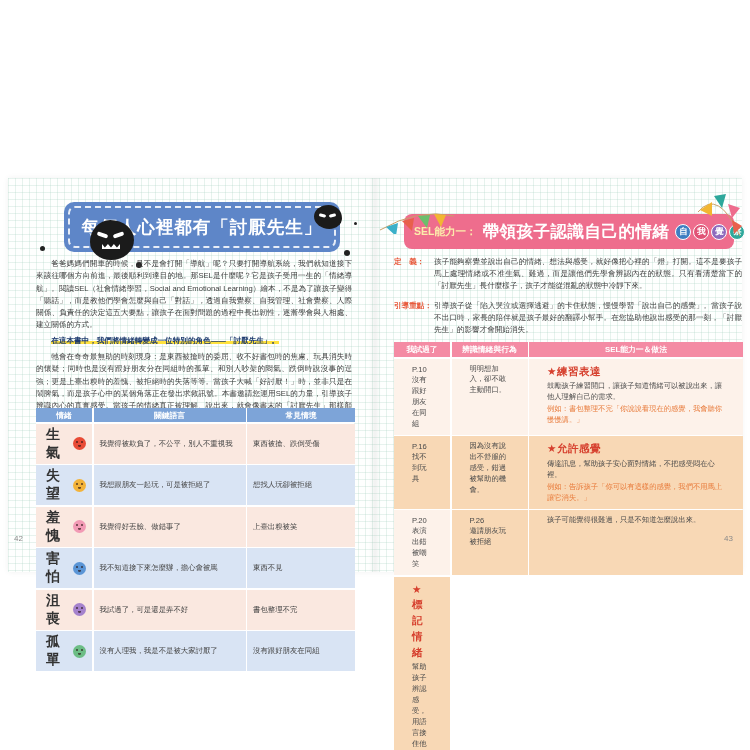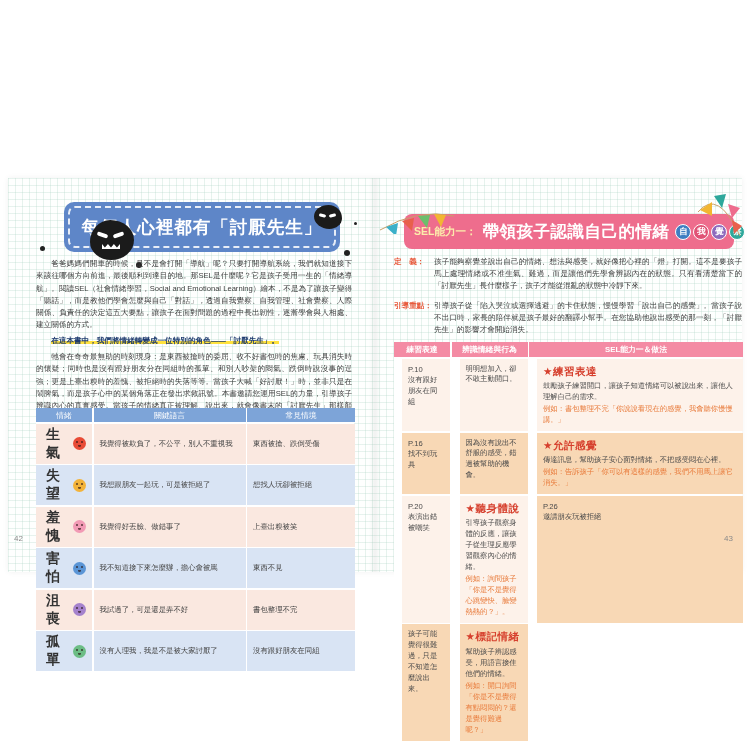--- a/index.html
+++ b/index.html
@@ -55,21 +55,21 @@
   .hl {
     font-weight:bold; color:#1e3a6e; text-indent:2em; margin:3px 0 4px 0;
   }
   .hl .mark {
     background:linear-gradient(to bottom, rgba(255,226,61,0) 58%, #ffe23d 58%, #ffe23d 92%, rgba(255,226,61,0) 92%);
   }
 
   
   .lp-table { position:absolute; left:28px; top:230px; width:318px; display:grid;
     grid-template-columns:56px 152px 108px; gap:1.5px; background:#fff; }
-  .lp-table .hcell { background:#7da4d8; color:#fff; font-weight:normal; font-size:7.8px;
+  .lp-table .hcell { background:#7da4d8; color:#fff; font-weight:bold; font-size:7.8px;
     display:flex; align-items:center; justify-content:center; height:14px; }
   .lp-table .cell { font-size:7.4px; color:#454545; display:flex; align-items:center; padding:2px 6px; min-height:17px; }
   .row-a { background:#fae8e0; }
   .row-b { background:#d9e4f4; }
   .emocell { gap:4px; padding-left:10px !important; }
   .emoname { font-weight:bold; font-size:14px; color:#333; }
   .emoji { width:13px; height:13px; border-radius:50%; position:relative; flex:0 0 13px; }
   .emoji::before { content:""; position:absolute; left:3px; top:4px; width:2px; height:2px; border-radius:50%;
     background:rgba(40,20,20,0.75); box-shadow:5px 0 0 rgba(40,20,20,0.75); }
   .emoji::after { content:""; position:absolute; left:5px; top:8px; width:3px; height:2px; border-radius:0 0 3px 3px;
@@ -94,21 +94,21 @@
 
   .rp-def { position:absolute; left:386px; top:78px; width:348px; display:flex; font-size:7.6px; line-height:1.6; }
   .rp-def .lbl { flex:0 0 40px; color:#e85a3c; font-weight:bold; white-space:pre; }
   .rp-def .txt { flex:1; color:#3e3e3e; text-align:justify; }
 
   
   .rp-table { position:absolute; left:386px; top:164px; width:348px; display:grid;
     grid-template-columns:56px 76px 214px; gap:1.5px; background:#fff; }
   .rp-table .hcell { background:#f48ba4; color:#fff; font-weight:bold; font-size:7.8px;
     display:flex; align-items:center; justify-content:center; height:15px; }
-  .rp-table .cell { font-size:7.3px; color:#4a4a4a; padding:5px 6px; line-height:1.5;margin-left:8px; }
+  .rp-table .cell { font-size:7.3px; color:#4a4a4a; padding:5px 18px; line-height:1.5; }
   .rrow-a { background:#fdf2ea; }
   .rrow-b { background:#f8d8b5; }
   .pref { font-size:7.6px; }
   .strat-title { color:#d6402e; font-weight:bold; font-size:10.5px; margin-bottom:2px; letter-spacing:0.5px; }
   .strat-desc { color:#4a4a4a; margin-bottom:1px; }
   .strat-ex { color:#e87a3a; }
 </style>
 </head>
 <body>
 
@@ -220,21 +220,21 @@
     <div class="rp-def" style="top:78px;">
       <div class="lbl">定　義：</div>
       <div class="txt">孩子能夠察覺並說出自己的情緒、想法與感受，就好像把心裡的「燈」打開。這不是要孩子馬上處理情緒或不准生氣、難過，而是讓他們先學會辨認內在的狀態。只有看清楚當下的「討厭先生」長什麼樣子，孩子才能從混亂的狀態中冷靜下來。</div>
     </div>
     <div class="rp-def" style="top:122px;">
       <div class="lbl">引導重點：</div>
       <div class="txt">引導孩子從「陷入哭泣或選擇逃避」的卡住狀態，慢慢學習「說出自己的感覺」。當孩子說不出口時，家長的陪伴就是孩子最好的翻譯小幫手。在您協助他說出感受的那一刻，「討厭先生」的影響才會開始消失。</div>
     </div>
 
     <div class="rp-table">
-      <div class="hcell">練習表達</div>
+      <div class="hcell">我試過了</div>
       <div class="hcell">辨識情緒與行為</div>
       <div class="hcell">SEL能力一＆做法</div>
 
       <div class="cell rrow-a">
           <div class="pref">P.10</div>
           <div>沒有跟好朋友在同組</div>
         </div>
       <div class="cell rrow-a">明明想加入，卻不敢主動開口。</div>
       <div class="cell rrow-a">
         <div class="strat-title">★練習表達</div>
@@ -250,25 +250,20 @@
       <div class="cell rrow-b">
         <div class="strat-title">★允許感覺</div>
         <div class="strat-desc">傳達訊息，幫助孩子安心面對情緒，不把感受悶在心裡。</div>
         <div class="strat-ex">例如：告訴孩子「你可以有這樣的感覺，我們不用馬上讓它消失。」</div>
       </div>
 
       <div class="cell rrow-a">
           <div class="pref">P.20</div>
           <div>表演出錯被嘲笑</div>
         </div>
-      <div class="cell rrow-a">
-        <div class="strat-title">★聽身體說</div>
-        <div class="strat-desc">引導孩子觀察身體的反應，讓孩子從生理反應學習觀察內心的情緒。</div>
-        <div class="strat-ex">例如：詢問孩子「你是不是覺得心跳變快、臉變熱熱的？」。</div>
-      </div>
 
       <div class="cell rrow-b">
           <div class="pref">P.26</div>
           <div>邀請朋友玩被拒絕</div>
         </div>
       <div class="cell rrow-b">孩子可能覺得很難過，只是不知道怎麼說出來。</div>
       <div class="cell rrow-b">
         <div class="strat-title">★標記情緒</div>
         <div class="strat-desc">幫助孩子辨認感受，用語言接住他們的情緒。</div>
         <div class="strat-ex">例如：開口詢問「你是不是覺得有點悶悶的？還是覺得難過呢？」</div>

